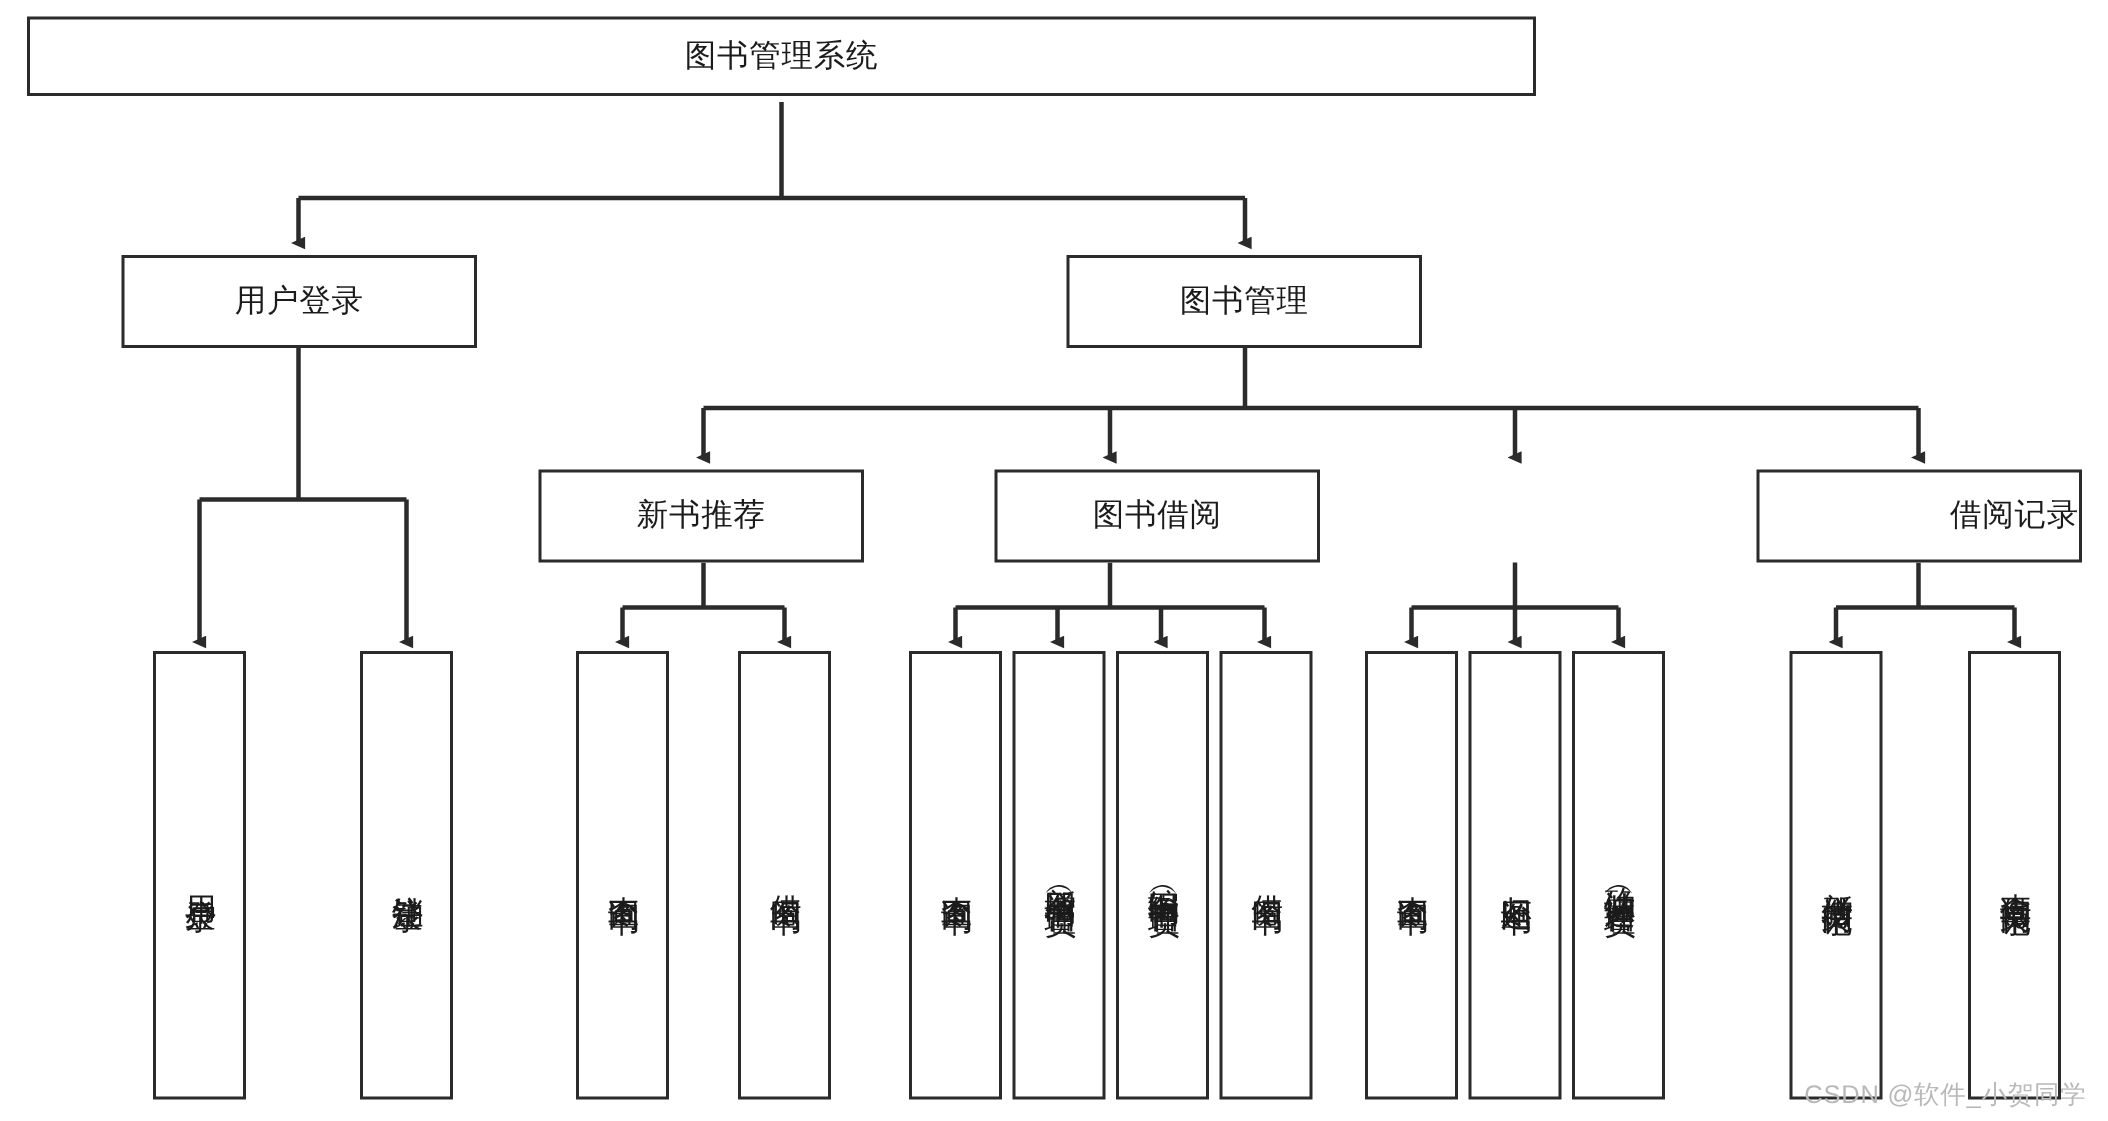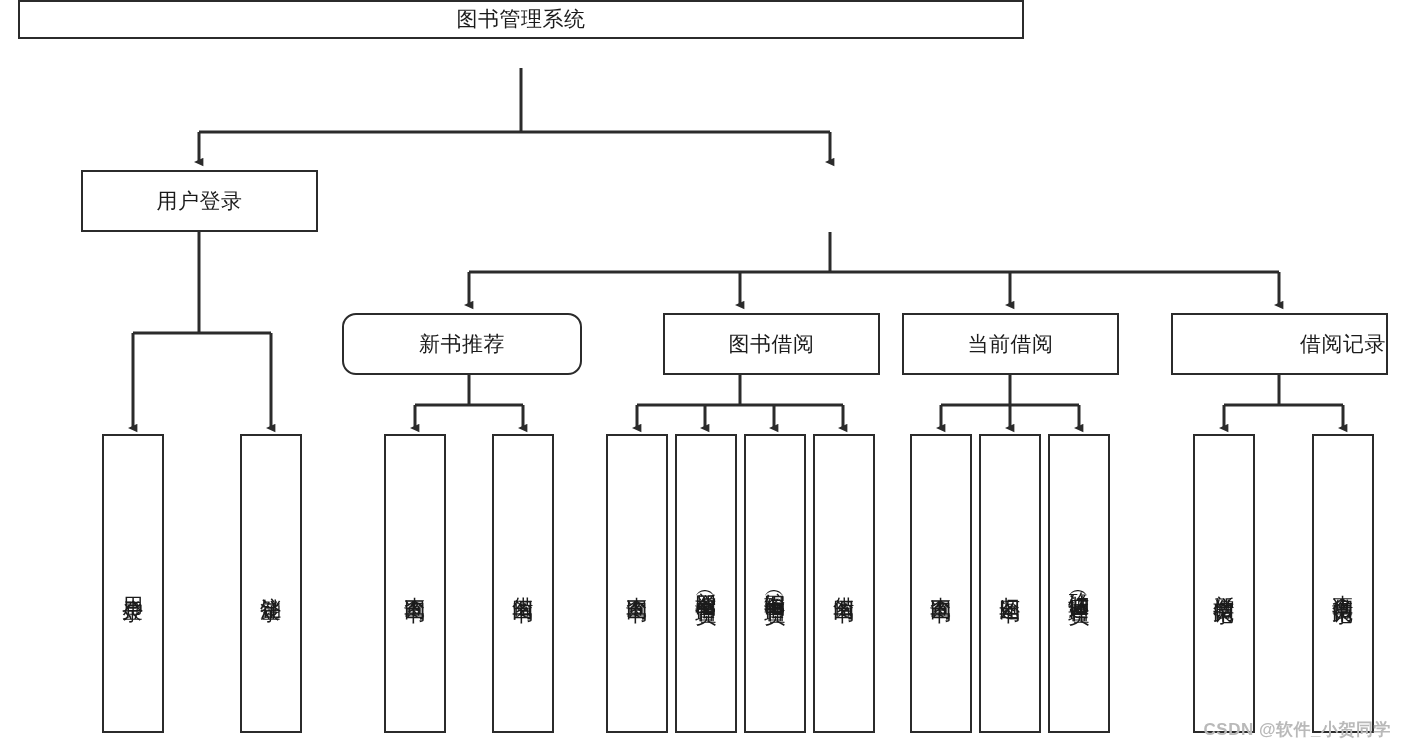--- a/index.html
+++ b/index.html
@@ -55,21 +55,20 @@
   }
   .watermark {
     position: absolute;
     right: 14px;
     bottom: 6px;
     font-size: 17px;
     color: #b9b9b9;
     white-space: nowrap;
     letter-spacing: 0.5px;
     pointer-events: none;
-    font-weight: bold;
   }
 </style>
 </head>
 <body>
 
 <div id="diagram-canvas">
 
   <svg id="diagram-svg" viewBox="0 0 1405 747" xmlns="http://www.w3.org/2000/svg">
     <defs>
       <marker id="arrowhead" markerWidth="10" markerHeight="10" refX="4.2" refY="5" orient="auto" markerUnits="userSpaceOnUse">
@@ -114,40 +113,40 @@
       <path d="M1010,405 L1010,428" marker-end="url(#arrowhead)"></path>
       <path d="M1079,405 L1079,428" marker-end="url(#arrowhead)"></path>
 
       <path d="M1279,375 L1279,405"></path>
       <path d="M1224,405 L1343,405"></path>
       <path d="M1224,405 L1224,428" marker-end="url(#arrowhead)"></path>
       <path d="M1343,405 L1343,428" marker-end="url(#arrowhead)"></path>
     </g>
   </svg>
 
-  <div class="node-box" style="left:18px; top:0; width:1006px; height:39px;font-family:Liberation Serif, serif;">
+  <div class="node-box" style="left:18px; top:11px; width:1006px; height:53px;">
     <span class="node-label-h">图书管理系统</span>
   </div>
 
   <div class="node-box" style="left:81px; top:170px; width:237px; height:62px;">
     <span class="node-label-h">用户登录</span>
   </div>
 
-
-  <div class="node-box" style="left:342px; top:313px; width:240px; height:62px;border-radius:14px;">
+  <div class="node-box" style="left:711px; top:170px; width:237px; height:62px;">
+    <span class="node-label-h">图书管理</span>
+  </div>
+
+  <div class="node-box" style="left:359px; top:313px; width:217px; height:62px;">
     <span class="node-label-h">新书推荐</span>
   </div>
 
   <div class="node-box" style="left:632px; top:313px; width:217px; height:62px;margin-left:31px;">
     <span class="node-label-h">图书借阅</span>
   </div>
 
-  <div class="node-box" style="left:902px; top:313px; width:217px; height:62px;">
-    <span class="node-label-h">当前借阅</span>
-  </div>
 
   <div class="node-box" style="left:1171px; top:313px; width:217px; height:62px;justify-content:flex-end;">
     <span class="node-label-h">借阅记录</span>
   </div>
 
   <div class="node-box" style="left:102px; top:434px; width:62px; height:299px;">
     <span class="node-label-v">用户登录</span>
   </div>
 
   <div class="node-box" style="left:240px; top:434px; width:62px; height:299px;">

